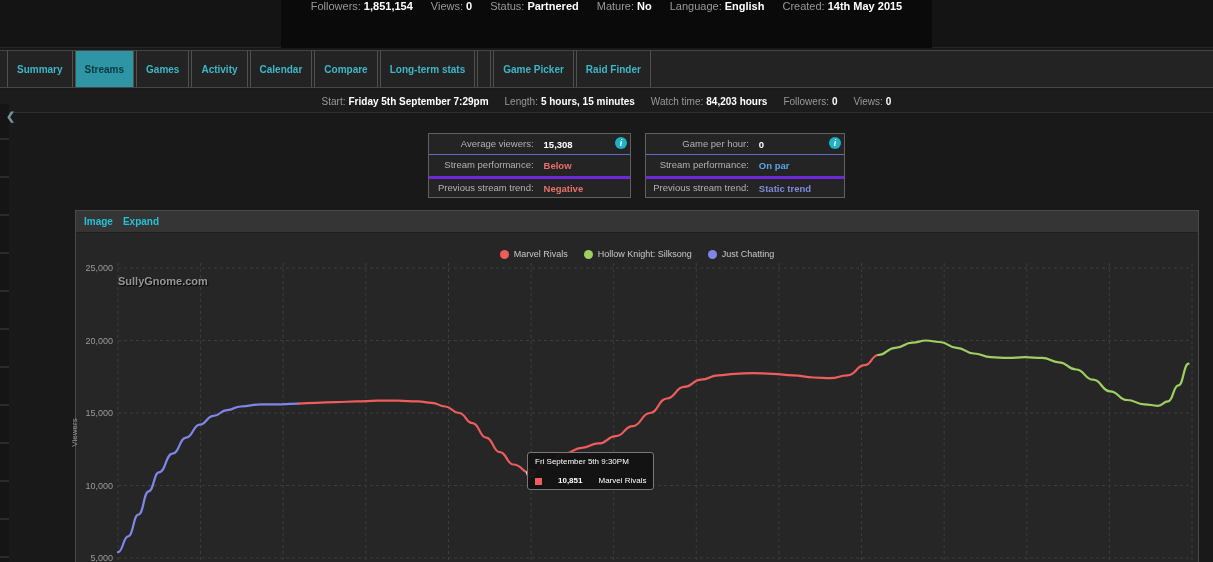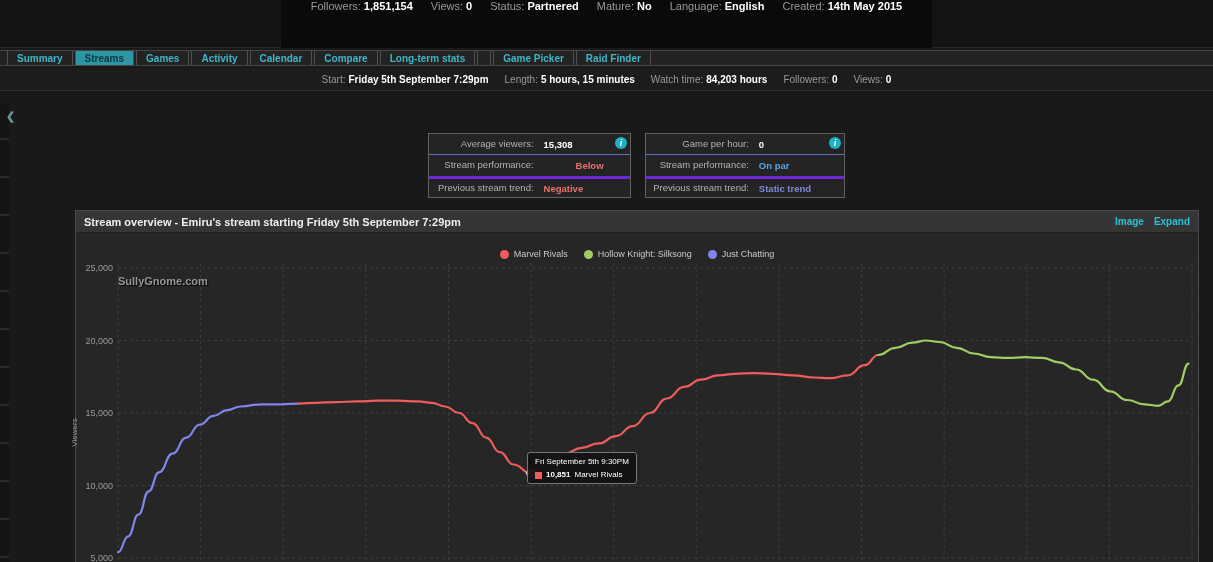--- a/index.html
+++ b/index.html
@@ -15,21 +15,21 @@
   .hdr-band { width:max-content; margin:0 auto; background:#0a0a0a; padding:0 30px; height:48px; }
   .hdr-r1 { height:23px; display:flex; align-items:center; justify-content:center; gap:7px; }
   .avatar { width:25px; height:19px; border-radius:2px;
     background: radial-gradient(circle at 50% 35%, #d9a8a0 0%, #b97f7e 35%, #4d3a40 70%, #1f1a20 100%); }
   .hdr-title { font-size:11px; font-weight:bold; color:#fff; }
   .hdr-r2 { height:25px; display:flex; gap:18px; font-size:11px; }
   .lbl { color:#999; }
   .val { color:#fff; font-weight:bold; margin-left:3px; }
 
   
-  .tabbar { margin-top:2px; height:16px; background:#232323;
+  .tabbar { margin-top:2px; height:38px; background:#232323;
     border-top:1px solid #464646; border-bottom:1px solid #464646;
     display:flex; align-items:stretch; padding-left:7px; gap:2px; }
   .tab { display:flex; align-items:center; padding:0 9px;
     border-left:1px solid #505050; border-right:1px solid #505050;
     color:#3db7c9; font-size:10px; font-weight:bold; cursor:pointer; white-space:nowrap; }
   .tab.selected { background:#2e95a4; color:#0b3840; }
   .tab.spacer { width:14px; padding:0; }
 
   
   .inforow { margin-top:2px; height:23px; background:#1c1c1c; border-bottom:1px solid #2e2e2e;
@@ -74,21 +74,21 @@
   .legend-dot { width:9px; height:9px; border-radius:50%; }
 
   .watermark { position:absolute; left:42px; top:42px; font-size:11px; font-weight:bold;
     color:#979797; text-shadow:1px 1px 1px #000; z-index:2; }
   .ytitle { position:absolute; left:-16px; top:195px; transform:rotate(-90deg);
     font-size:8px; color:#999; z-index:2; }
 
   .tooltip { position:absolute; left:451px; top:219px; z-index:5;
     background:rgba(18,18,18,0.95); border:1px solid #787878; border-radius:3px;
     padding:4px 7px; font-size:8px; color:#fff; white-space:nowrap; }
-  .tt-row2 { display:flex; align-items:flex-end; gap:4px; margin-top:4px; }
+  .tt-row2 { display:flex; align-items:flex-end; gap:16px; margin-top:10px; }
   .tt-swatch { width:7px; height:7px; display:inline-block; }
   .tt-val { font-weight:bold; }
 </style>
 </head>
 <body>
 
 <div class="page">
 
   <div class="hdr">
     <div class="hdr-band">
@@ -131,21 +131,21 @@
   </a>
 
   <div class="card card1">
     <div class="crow crow-head">
       <span class="clabel">Average viewers:</span>
       <span class="cvalue">15,308</span>
       <span class="info-icon">i</span>
     </div>
     <div class="crow">
       <span class="clabel">Stream performance:</span>
-      <span class="cvalue" style="color: rgb(233, 112, 107); margin-left: 32px;">Below</span>
+      <span class="cvalue" style="color: rgb(233, 112, 107);">Below</span>
     </div>
     <div class="crow crow-border">
       <span class="clabel">Previous stream trend:</span>
       <span class="cvalue" style="color: rgb(233, 112, 107); text-align: right;">Negative</span>
     </div>
   </div>
 
   <div class="card card2">
     <div class="crow crow-head">
       <span class="clabel">Game per hour:</span>
@@ -157,21 +157,20 @@
       <span class="cvalue" style="color: rgb(88, 166, 232);">On par</span>
     </div>
     <div class="crow crow-border">
       <span class="clabel">Previous stream trend:</span>
       <span class="cvalue" style="color: rgb(127, 139, 217);">Static trend</span>
     </div>
   </div>
 
   <div class="panel">
     <div class="panel-titlebar">
-      <span class="panel-title">Stream overview - Emiru's stream starting Friday 5th September 7:29pm</span>
       <span class="panel-actions">
         <a class="panel-link">Image</a>
         <a class="panel-link">Expand</a>
       </span>
     </div>
     <div class="chart-region">
       <div class="legend">
         <span class="legend-item">
           <span class="legend-dot" style="background-color: rgb(238, 92, 92);"></span>
           <span>Marvel Rivals</span>

